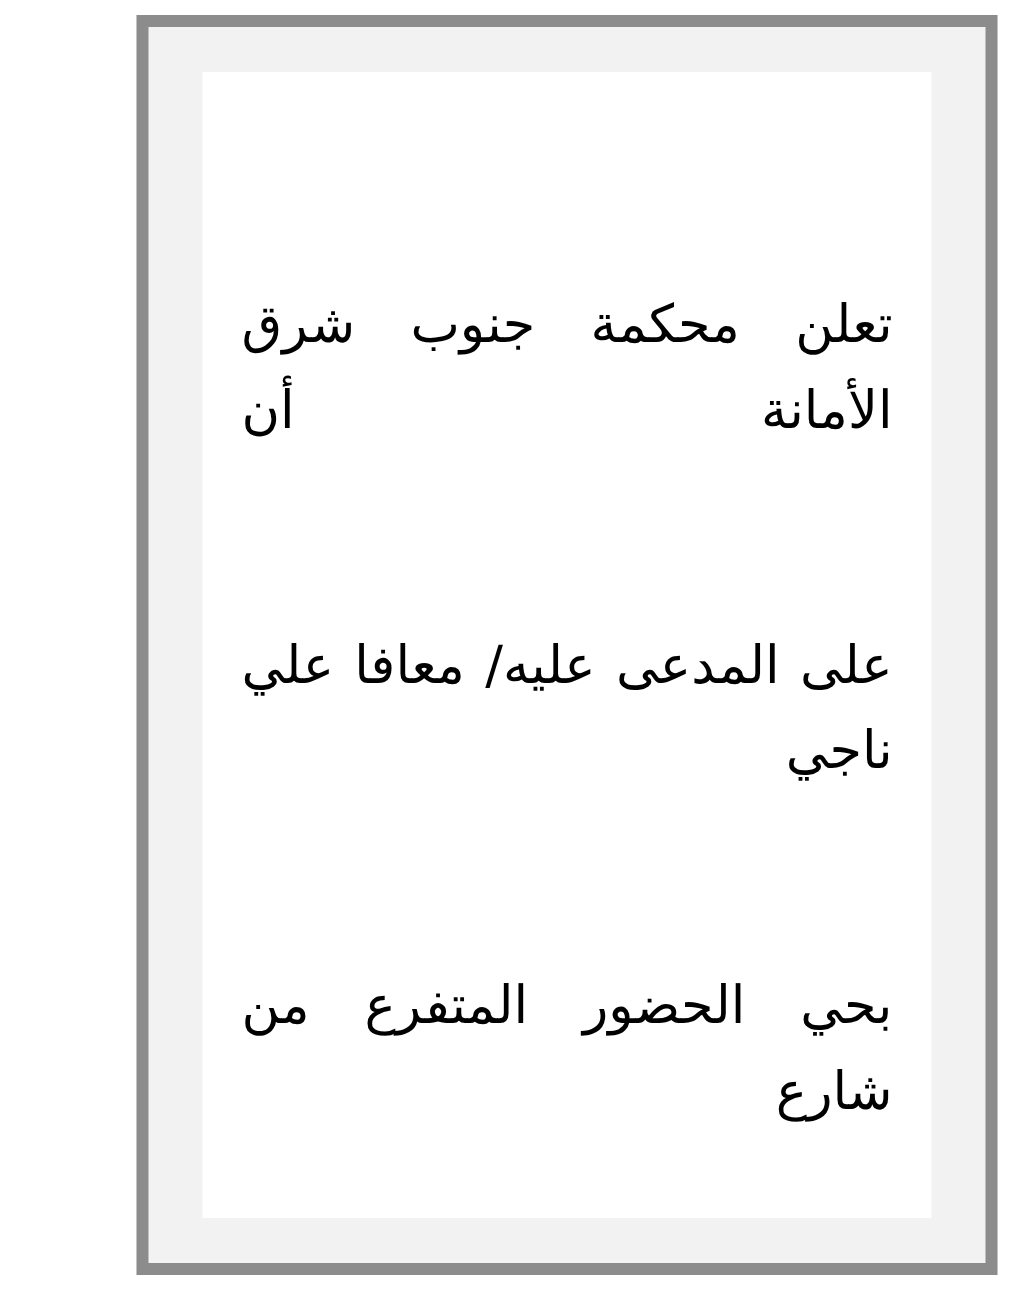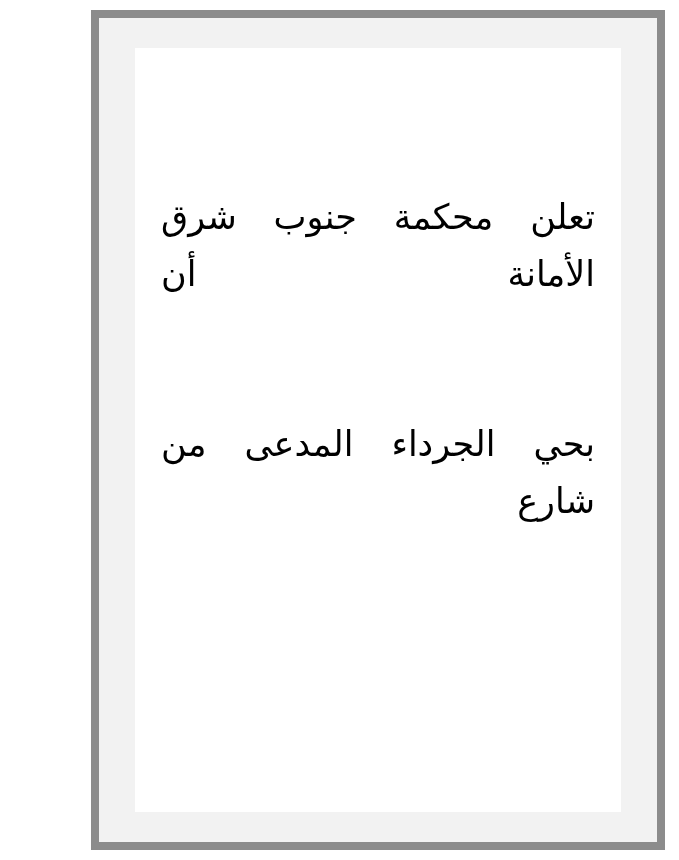--- a/index.html
+++ b/index.html
@@ -79,21 +79,22 @@
 </style>
 </head>
 <body>
 
 <div class="page">
   <div class="outer-border">
     <div class="inner-panel"></div>
     <div class="notice-body">
       <div class="notice-text">
         <span class="line">تعلن محكمة جنوب شرق الأمانة أن</span>
-        <span class="line">بحي الجرداء المدعى من شارع</span>
+        <span class="line">على المدعى عليه/ معافا علي ناجي</span>
+        <span class="line">بحي الحضور المتفرع من شارع</span>
         
         
         
         
         
         
         
       </div>
     </div>
   </div>

